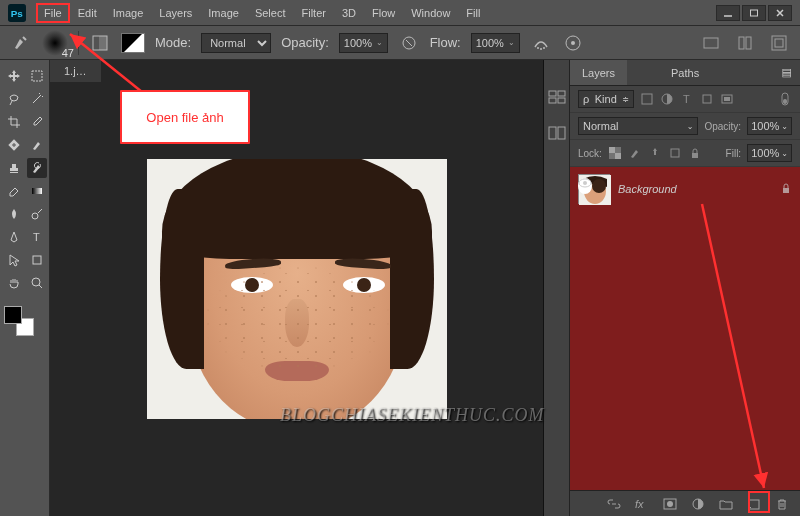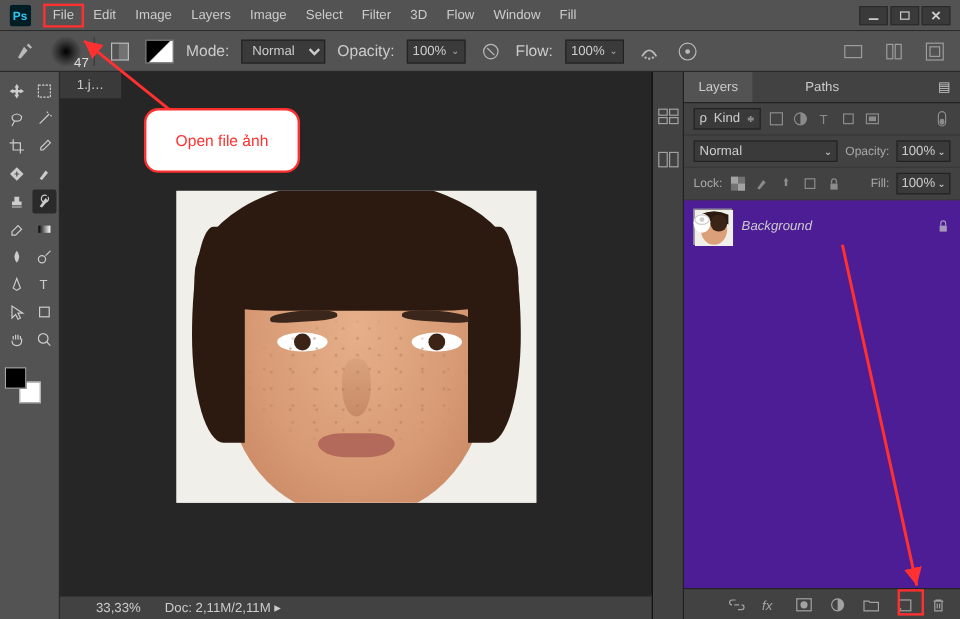--- a/index.html
+++ b/index.html
@@ -49,32 +49,32 @@
 .panel-tabs .ptab.active { background: #535353; }
 .panel-tabs .menu-icn { margin-left: auto; padding: 0 8px; display: flex; align-items: center; }
 
 .filter-row, .blend-row, .lock-row { display: flex; align-items: center; gap: 6px; padding: 4px 8px; border-bottom: 1px solid #383838; }
 .kind-select { display: inline-flex; align-items: center; background: #3a3a3a; border: 1px solid #222; height: 18px; padding: 0 4px; font-size: 10px; width: 56px; justify-content: space-between; }
 .mini-icon { width: 14px; height: 14px; display: inline-flex; align-items: center; justify-content: center; opacity: .7; }
 .blend-row .combo { flex: 1; background: #3a3a3a; border: 1px solid #222; height: 18px; padding: 0 4px; font-size: 10px; display: flex; align-items: center; justify-content: space-between; }
 .small-label { font-size: 10px; opacity: .75; }
 .opac-box { background: #3a3a3a; border: 1px solid #222; height: 18px; padding: 0 3px; font-size: 10px; display: inline-flex; align-items: center; }
 
-.layer-list { flex: 1; background: #4c1d95; padding: 4px 0; }
+.layer-list { flex: 1; background: #7f1d1d; padding: 4px 0; }
 .layer-row { display: flex; align-items: center; gap: 8px; padding: 3px 8px; }
 .layer-row .eye { width: 14px; }
 .layer-row .thumb { width: 32px; height: 30px; background: #eee; border: 1px solid #888; }
 .layer-row .lname { font-style: italic; }
 .layer-row .lock { margin-left: auto; opacity: .7; }
 
 .panel-footer { height: 26px; border-top: 1px solid #222; display: flex; align-items: center; justify-content: flex-end; gap: 12px; padding: 0 10px; }
 .panel-footer .ficon { width: 16px; height: 16px; display: inline-flex; align-items: center; justify-content: center; opacity: .8; }
 
 
-.callout { position: absolute; top: 90px; left: 120px; width: 130px; height: 54px; background: #fff; border: 2px solid #ff3030; border-radius: 12px; display: flex; align-items: center; justify-content: center; z-index: 50; }
+.callout { position: absolute; top: 90px; left: 120px; width: 130px; height: 54px; background: #fff; border: 2px solid #ff3030; border-radius: 1px; display: flex; align-items: center; justify-content: center; z-index: 50; }
 .callout span { color: #ff3030; font-size: 13px; font-weight: 500; }
 .arrow1 { position: absolute; top: 30px; left: 62px; z-index: 49; pointer-events: none; }
 .arrow2 { position: absolute; top: 200px; right: 18px; z-index: 49; pointer-events: none; }
 .red-box-newlayer { position: absolute; bottom: 3px; right: 30px; width: 22px; height: 22px; border: 2px solid #ff3030; z-index: 48; pointer-events: none; }
 
 .watermark { position: absolute; bottom: 90px; left: 230px; font-family: Georgia, serif; font-size: 18px; font-style: italic; color: rgba(255,255,255,.35); text-shadow: 1px 1px 2px #000; letter-spacing: 1px; pointer-events: none; }
 
 
 .face { position: absolute; inset: 0; }
 .facebg { position: absolute; inset: 0; background: #f0efea; }
@@ -341,24 +341,21 @@
           <div class="brow l"></div>
             <div class="brow r"></div>
           <div class="eye l"></div>
             <div class="eye r"></div>
           <div class="nose"></div>
           <div class="lips"></div>
           <div class="freckles"></div>
         </div>
       </div>
     </div>
-    <div class="statusbar">
-      <span>33,33%</span>
-      <span><span>Doc:</span> <span>2,11M/2,11M</span> ▸</span>
-    </div>
+    <div class="watermark">BLOGCHIASEKIENTHUC.COM</div>
   </div>
 
   <div class="right-dock">
     <span class="dock-icon"><svg width="18" height="14" viewBox="0 0 18 14">
           <rect x="1" y="1" width="7" height="5" fill="none" stroke="#bbb"></rect>
           <rect x="10" y="1" width="7" height="5" fill="none" stroke="#bbb"></rect>
           <rect x="1" y="8" width="7" height="5" fill="none" stroke="#bbb"></rect>
           <rect x="10" y="8" width="7" height="5" fill="none" stroke="#bbb"></rect>
         </svg></span>
     <span class="dock-icon"><svg width="18" height="14" viewBox="0 0 18 14">

